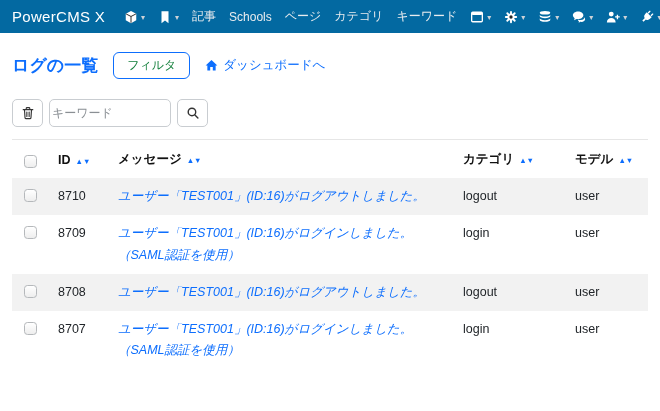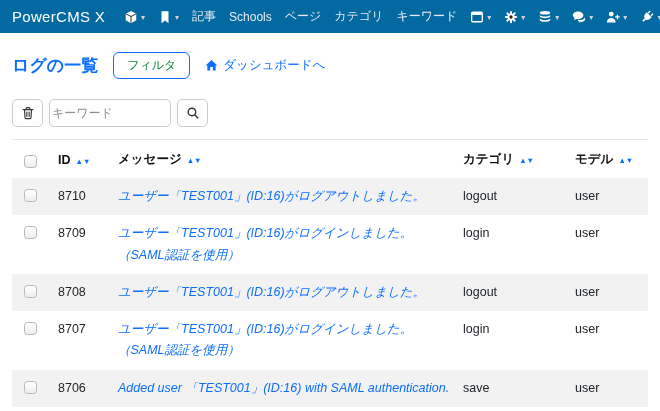--- a/index.html
+++ b/index.html
@@ -228,22 +228,15 @@
         <td>user</td>
       </tr>
       <tr>
         <td><input type="checkbox" class="chk" style=""></td>
         <td class="cell-id">8707</td>
         <td><a class="msg-link">ユーザー「TEST001」(ID:16)がログインしました。
 （SAML認証を使用）</a></td>
         <td>login</td>
         <td>user</td>
       </tr>
-      <tr>
-        <td><input type="checkbox" class="chk" style=""></td>
-        <td class="cell-id">8706</td>
-        <td><a class="msg-link">Added user 「TEST001」(ID:16) with SAML authentication.</a></td>
-        <td>save</td>
-        <td>user</td>
-      </tr>
     </tbody>
   </table>
 </div>
 
 </body></html>

